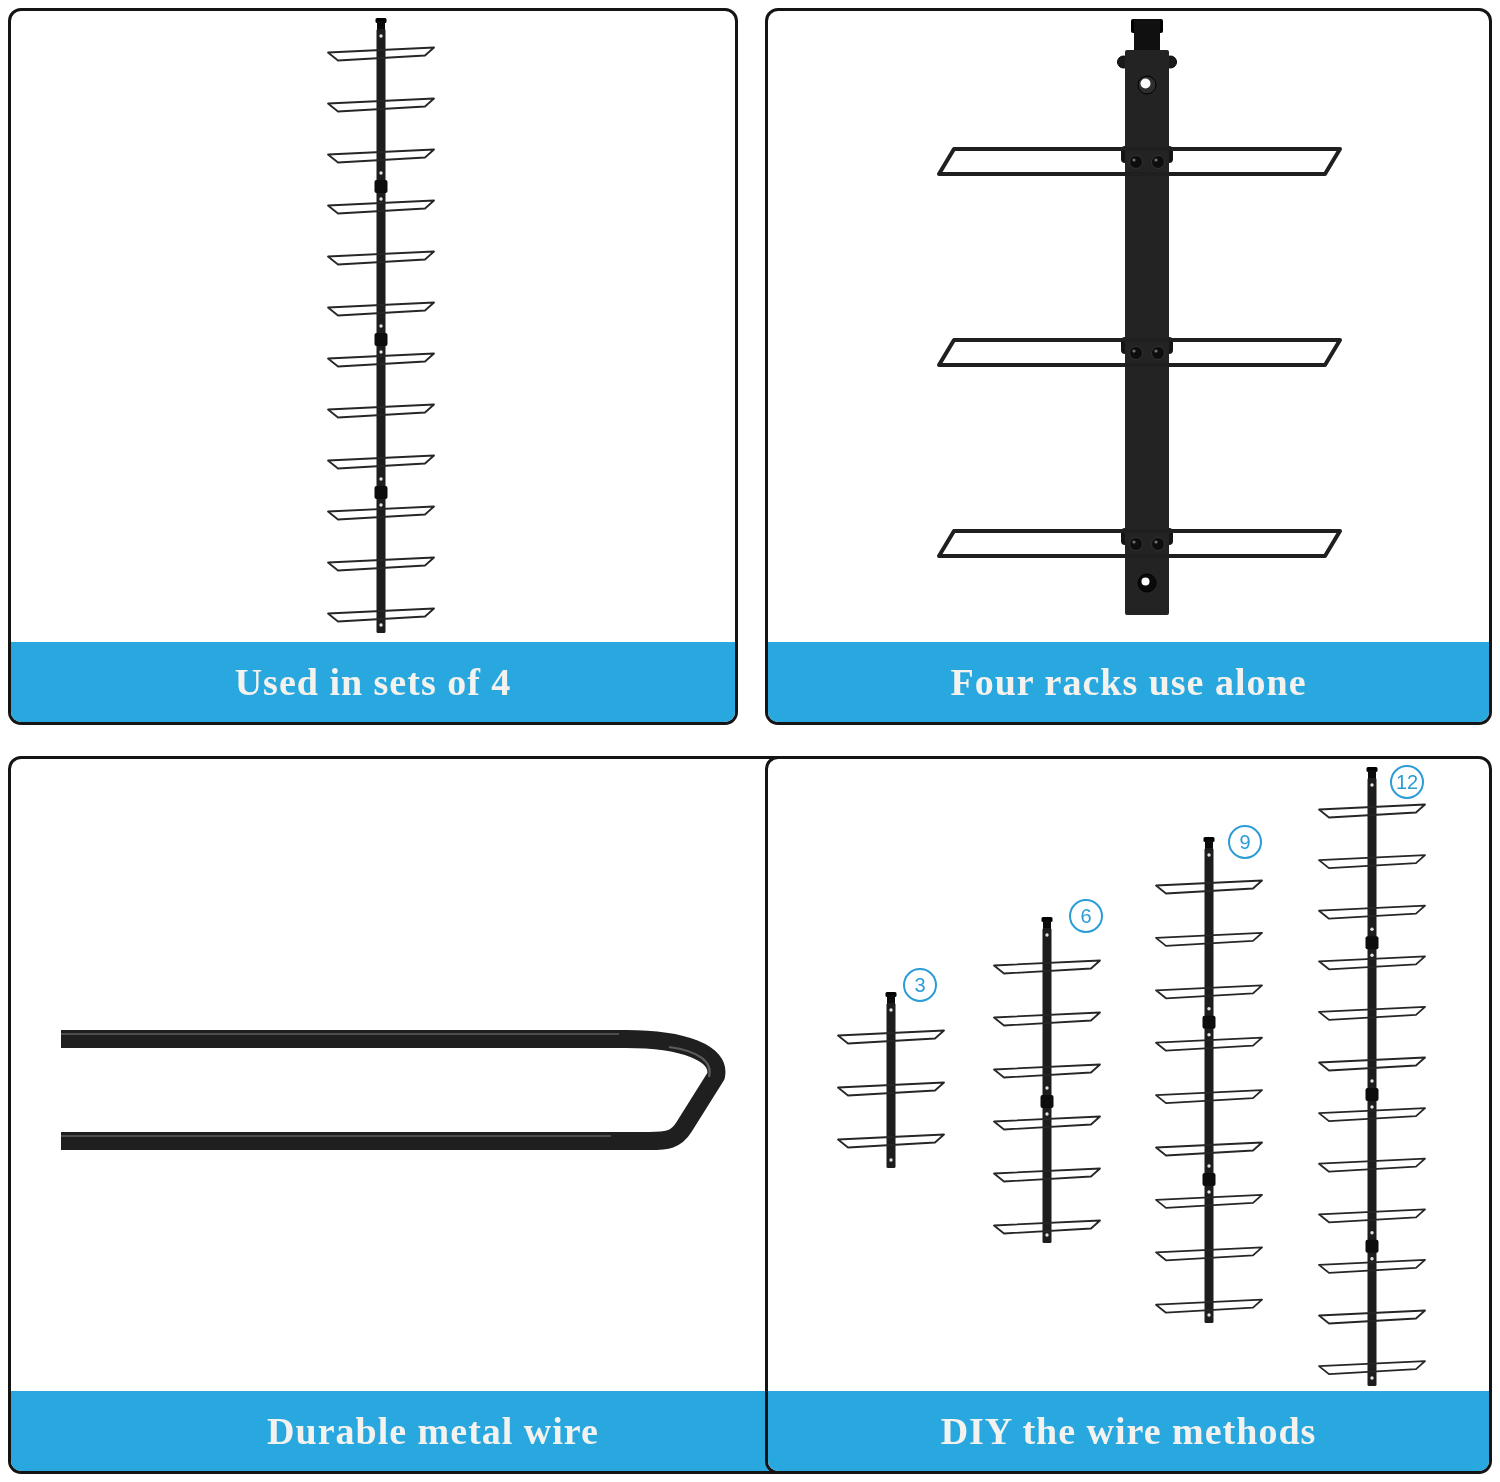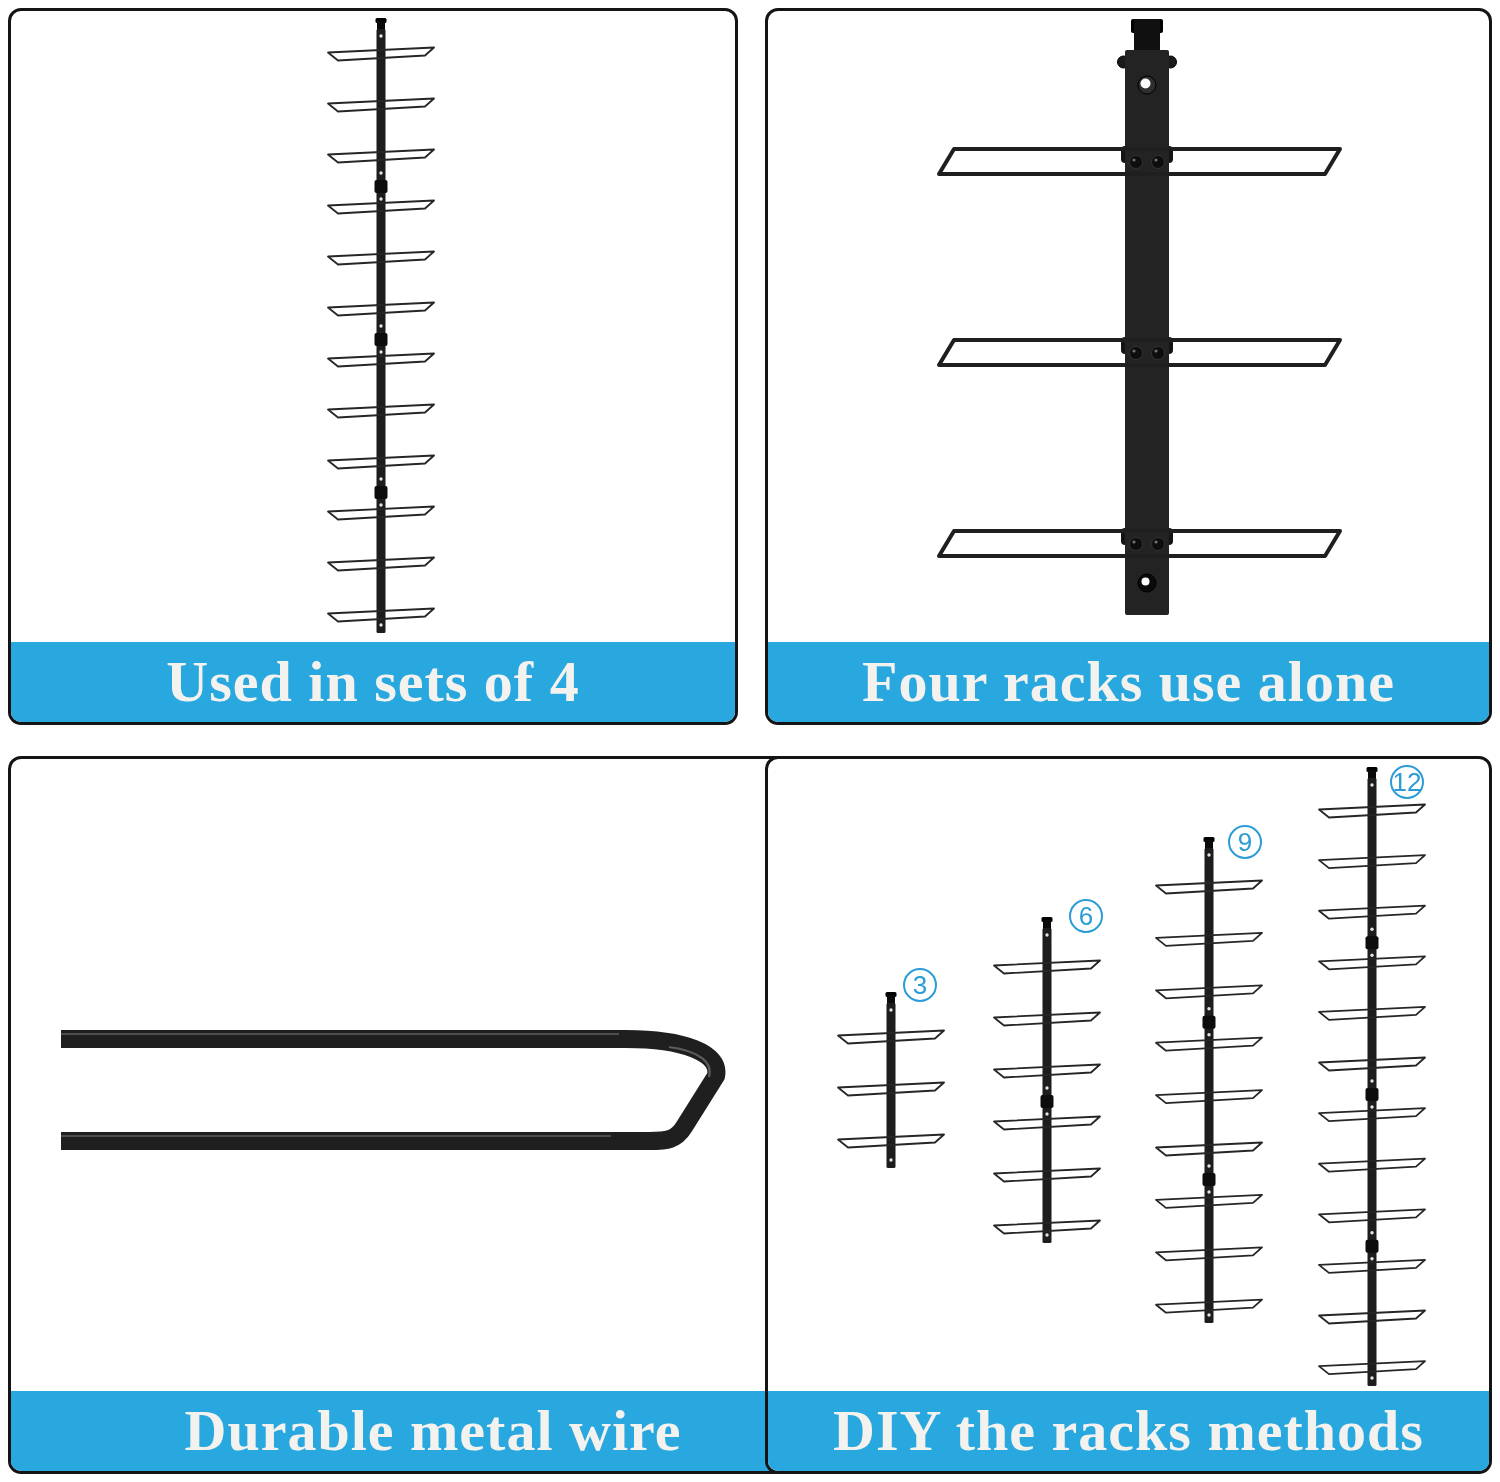--- a/index.html
+++ b/index.html
@@ -14,30 +14,30 @@
   .panel-tl{left:8px;top:8px;width:730px;height:717px;}
   .panel-tr{left:765px;top:8px;width:727px;height:717px;text-align:right;}
   .panel-bl{left:8px;top:756px;width:850px;height:718px;}
   .panel-br{left:765px;top:756px;width:727px;height:718px;}
   .illustration{position:absolute;left:0;top:0;width:100%;height:100%;display:block;}
   .caption{
     position:absolute;left:0;right:0;bottom:0;height:80px;
     background:var(--caption-bg,#29a8e0);
     display:flex;align-items:center;justify-content:center;
     color:var(--caption-text,#f4f2ee);
-    font-size:58px;font-weight:700;letter-spacing:1px;line-height:1;
+    font-size:38px;font-weight:700;letter-spacing:1px;line-height:1;
     white-space:nowrap;
   }
   .badge{
     position:absolute;width:34px;height:34px;box-sizing:border-box;
     border:2.5px solid var(--badge-color,#2b9cd6);border-radius:50%;
     color:var(--badge-color,#2b9cd6);background:transparent;
     display:flex;align-items:center;justify-content:center;
     font-family:"Liberation Sans","DejaVu Sans",sans-serif;
-    font-size:26px;font-weight:400;line-height:1;
+    font-size:20px;font-weight:400;line-height:1;
   }
 </style>
 </head>
 <body>
 
 <div id="stage">
 
   <div class="panel panel-tl">
     <svg id="svg-tl" class="illustration" viewBox="0 0 724 711" preserveAspectRatio="xMidYMid meet">
         <rect x="364.5" y="7" width="11" height="5" rx="1.5" fill="#000"></rect>
@@ -181,16 +181,16 @@
         <circle cx="604" cy="196.2" r="1.7" fill="#f5f5f5" opacity="0.92"></circle>
         <circle cx="604" cy="322" r="1.7" fill="#f5f5f5" opacity="0.92"></circle>
         <circle cx="604" cy="348" r="1.7" fill="#f5f5f5" opacity="0.92"></circle>
         <circle cx="604" cy="473.8" r="1.7" fill="#f5f5f5" opacity="0.92"></circle>
         <circle cx="604" cy="499.8" r="1.7" fill="#f5f5f5" opacity="0.92"></circle>
       </svg>
     <div class="badge" style="left:135px;top:209px;">3</div>
     <div class="badge" style="left:301px;top:140px;">6</div>
     <div class="badge" style="left:460px;top:66px;">9</div>
     <div class="badge" style="left:622px;top:6px;">12</div>
-    <div class="caption">DIY the racks methods</div>
+    <div class="caption">DIY the wire methods</div>
   </div>
 
 </div>
 
 </body></html>

